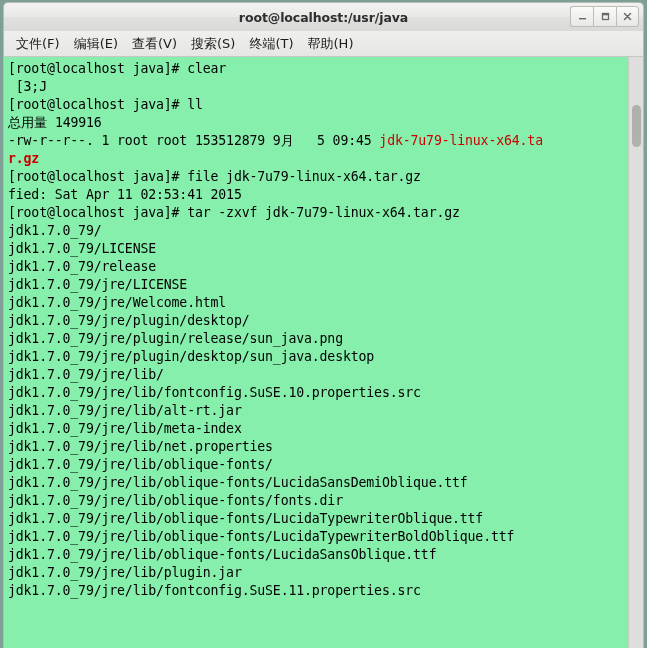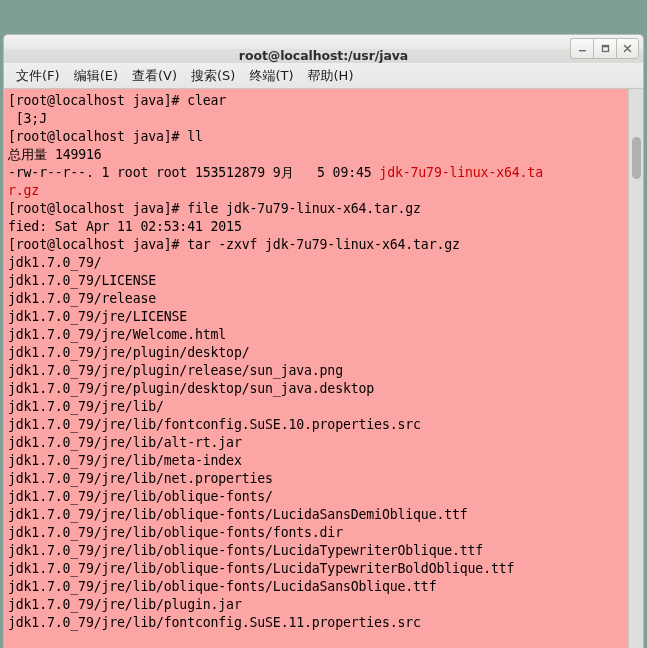--- a/index.html
+++ b/index.html
@@ -26,23 +26,22 @@
   #titlebar {
     position: relative;
     height: 29px;
     flex: 0 0 29px;
     background: linear-gradient(to bottom, #f2f2f1 0%, #e9e9e7 48%, #e0e0de 52%, #d9d9d7 100%);
     border-top-left-radius: 5px;
     border-top-right-radius: 5px;
     border: 1px solid #b9b9b6;
     border-bottom: none;
     display: flex;
-    align-items: flex-end;
+    align-items: center;
     justify-content: center;
-    margin-top: 32px;
   }
 
   #window-title {
     font-family: "DejaVu Sans", sans-serif;
     font-size: 12.5px;
     font-weight: bold;
     color: #2e2e2e;
     letter-spacing: -0.1px;
     white-space: nowrap;
   }
@@ -104,38 +103,38 @@
     display: flex;
     background: #ffffff;
     border-left: 1px solid #b9b9b6;
     border-right: 1px solid #b9b9b6;
     overflow: hidden;
     min-height: 0;
   }
 
   #terminal {
     flex: 1 1 auto;
-    background: #fca5a5;
+    background: #86efac;
     overflow: hidden;
     padding: 3px 12px 0 4px;
     min-width: 0;
   }
 
   .tline {
     font-family: "DejaVu Sans Mono", monospace;
     font-size: 13.2px;
     line-height: 18px;
     color: #000000;
     white-space: pre;
     letter-spacing: -0.15px;
     height: 18px;
     overflow: hidden;
   }
 
-  .tline.red { color: #cc0000; }
+  .tline.red { color: #cc0000; font-weight: bold; }
 
   
   #scrollbar {
     flex: 0 0 15px;
     background: #dededc;
     border-left: 1px solid #c9c9c6;
     position: relative;
   }
 
   #scroll-thumb {

